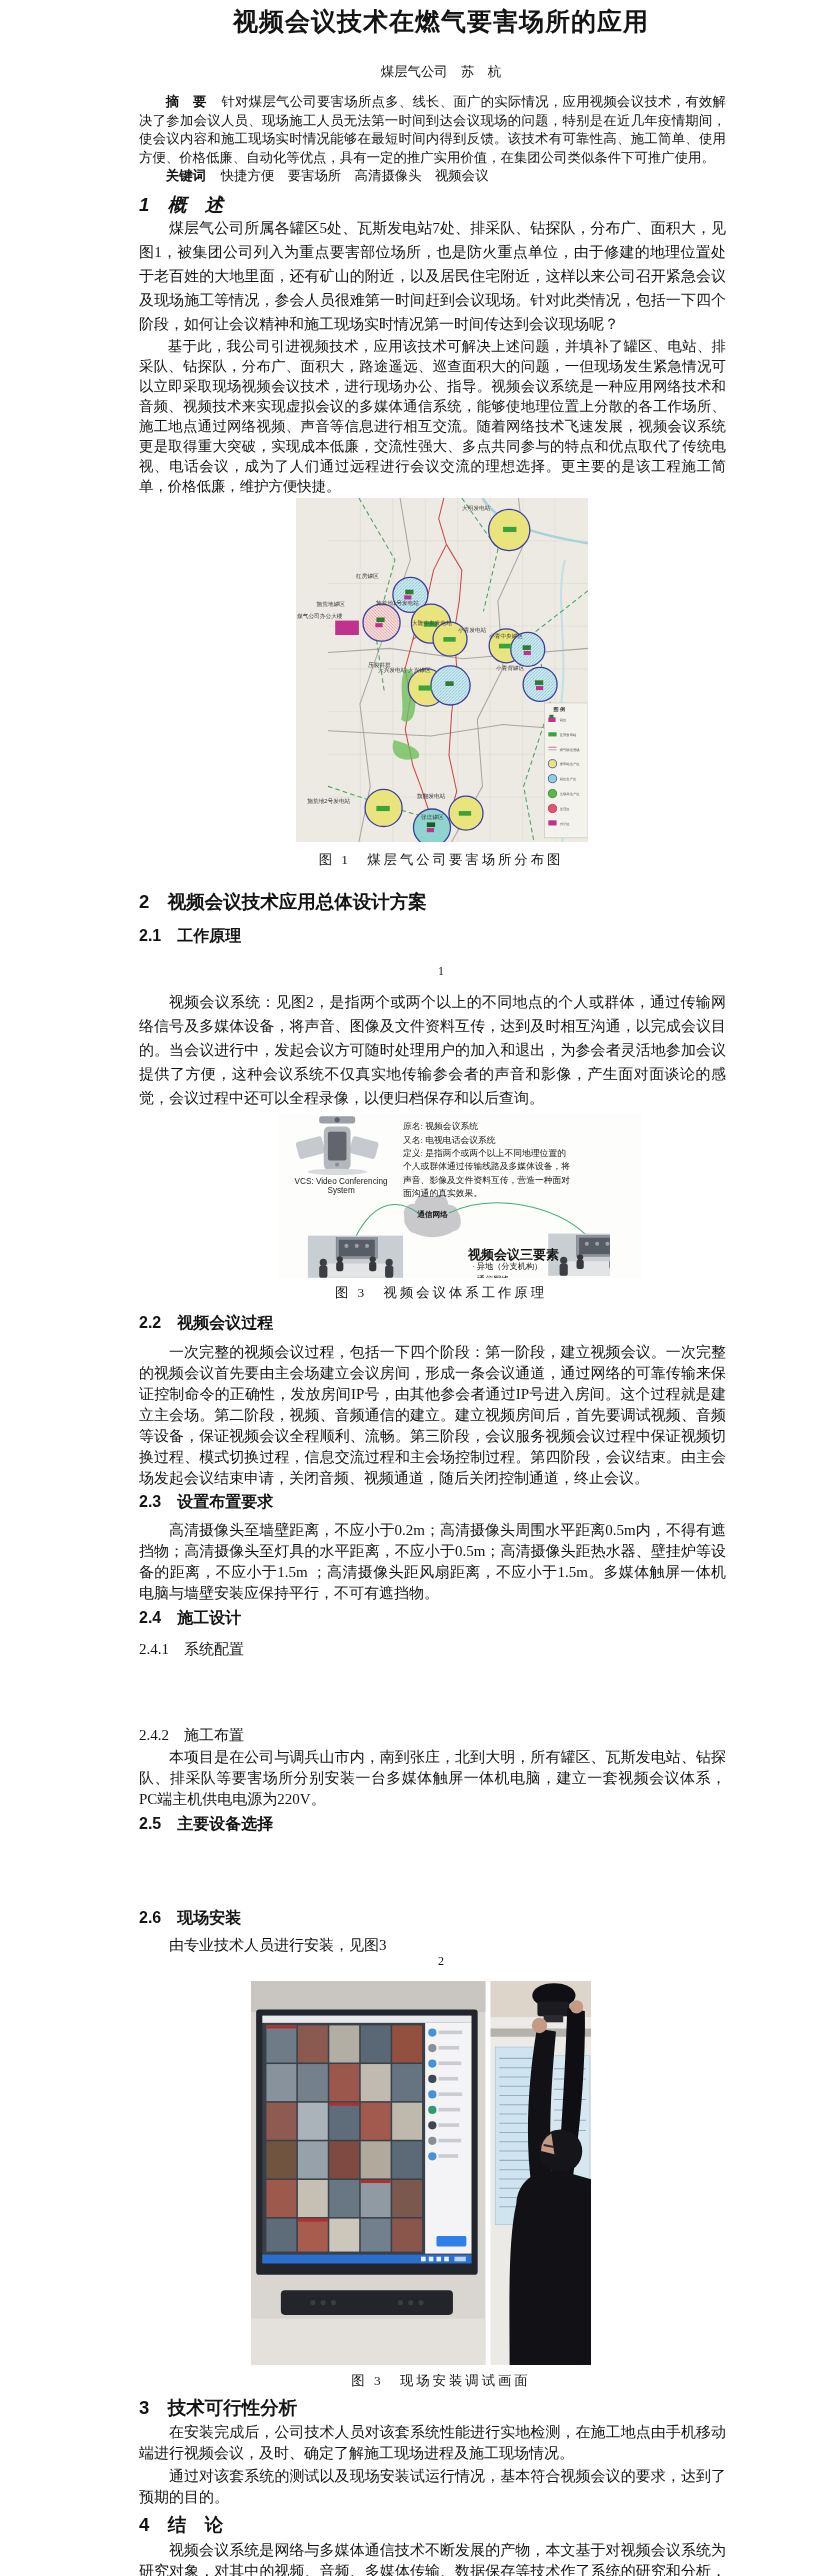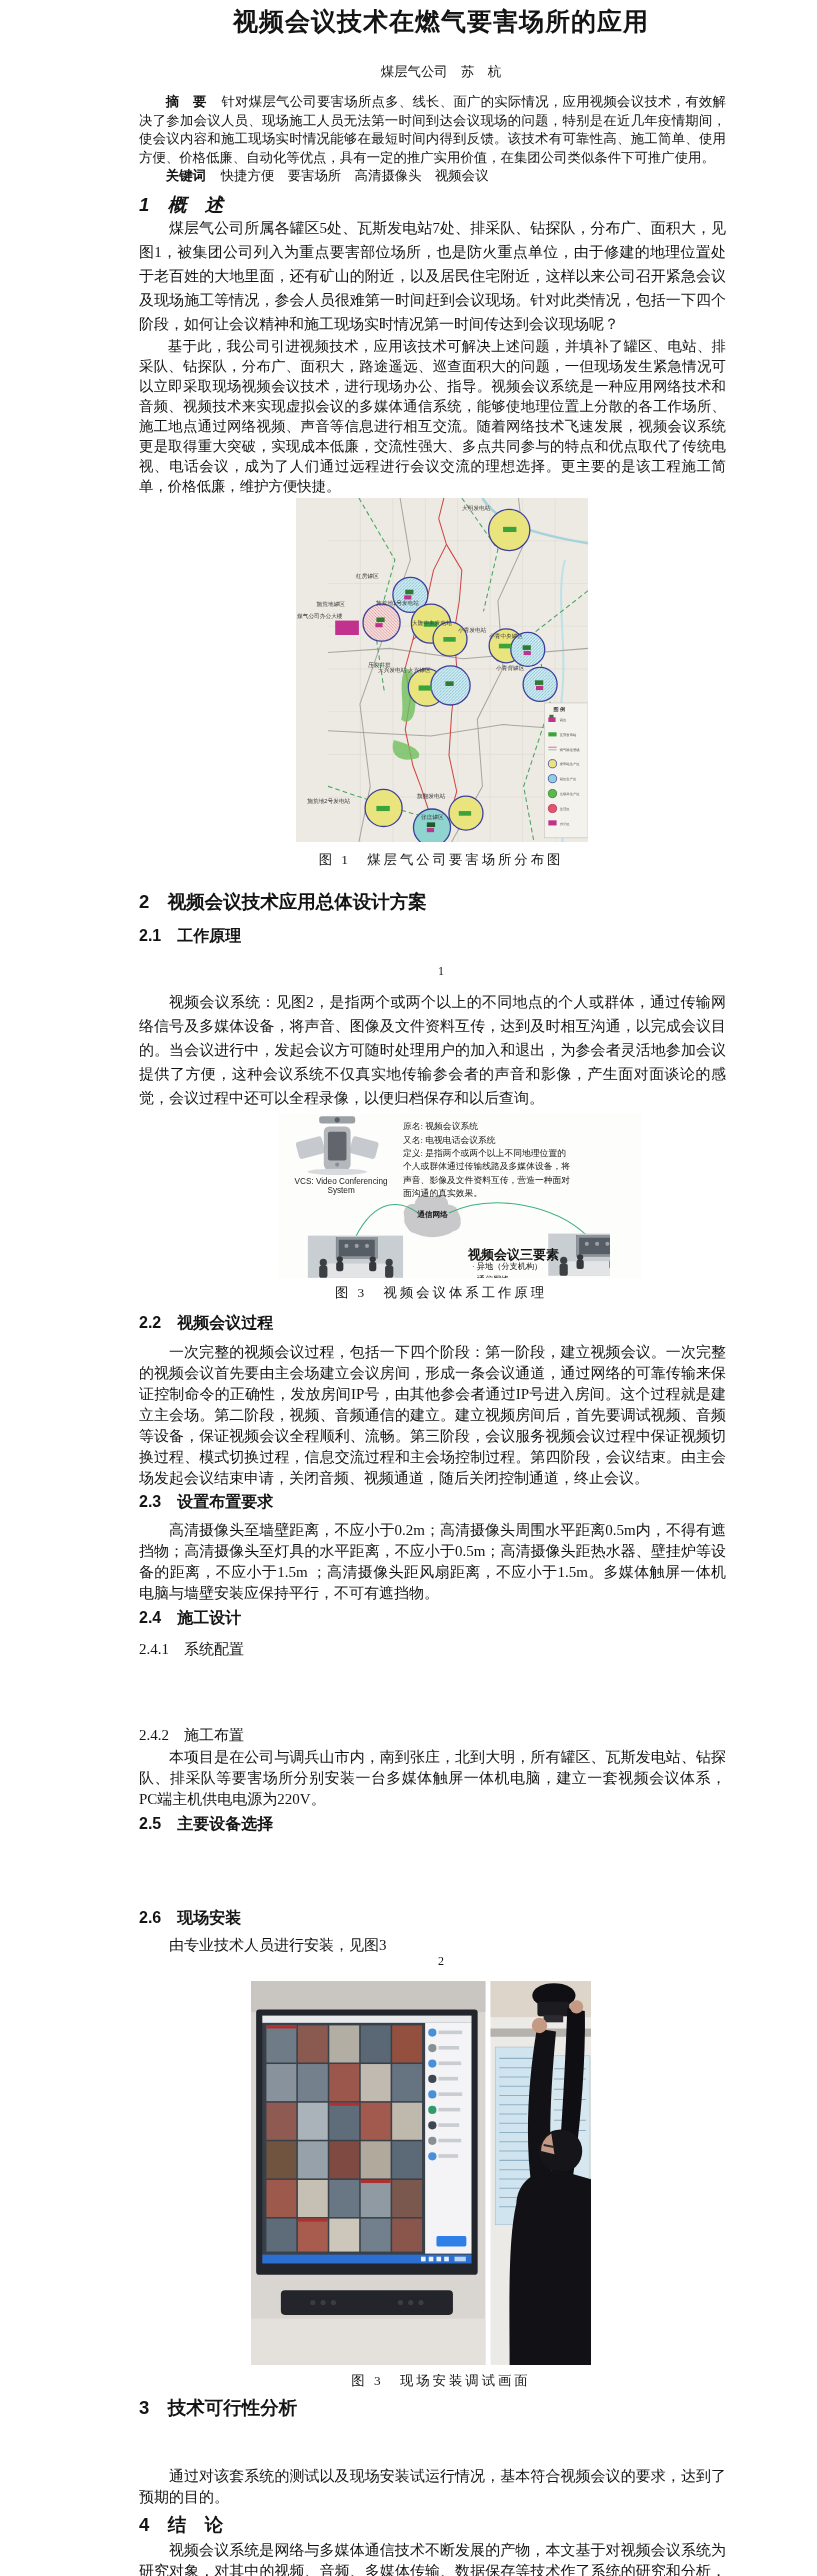--- a/index.html
+++ b/index.html
@@ -389,18 +389,19 @@
           <path d="M563,330 a40,40 0 0 1 20,-34 l6,40 Z" fill="#c49a85"></path>
           <path d="M568,318 l20,4" stroke="#2a2a32" stroke-width="4"></path>
           <path d="M515,432 C518,385 558,362 602,368 L662,385 L662,745 L502,745 C502,640 498,505 515,432 Z" fill="#121216"></path>
         </g>
       </g>
     </svg>
   </div>
   <div class="abs caption" style="top:2372px;">图 3　现场安装调试画面</div>
 
   <div class="abs blk sans h-major" style="top:2395px;">3　技术可行性分析</div>
+  <div class="abs blk para lh41" style="top:2422px;">在安装完成后，公司技术人员对该套系统性能进行实地检测，在施工地点由手机移动端进行视频会议，及时、确定了解施工现场进程及施工现场情况。</div>
   <div class="abs blk para lh41" style="top:2466px;">通过对该套系统的测试以及现场安装试运行情况，基本符合视频会议的要求，达到了预期的目的。</div>
   <div class="abs blk sans h-major" style="top:2512px;">4　结　论</div>
   <div class="abs blk para lh41" style="top:2540px;">视频会议系统是网络与多媒体通信技术不断发展的产物，本文基于对视频会议系统为研究对象，对其中的视频、音频、多媒体传输、数据保存等技术作了系统的研究和分析，并对部分关键技术进行了优化和改进，由于视频会议系统技术涵盖内容非常广泛，而研究时间有限，还有很多好的解决思路和工作需要进一步研究和完成，但此系统极大提升了公司自动化管理水平，具有一定的推广应用价值，在集团公司类似条件下可推广应用。</div>
 
 </div>
 
 
 </body></html>

